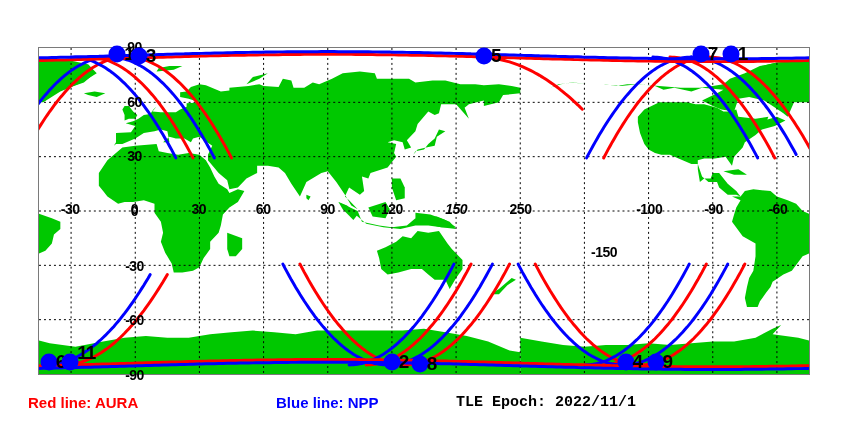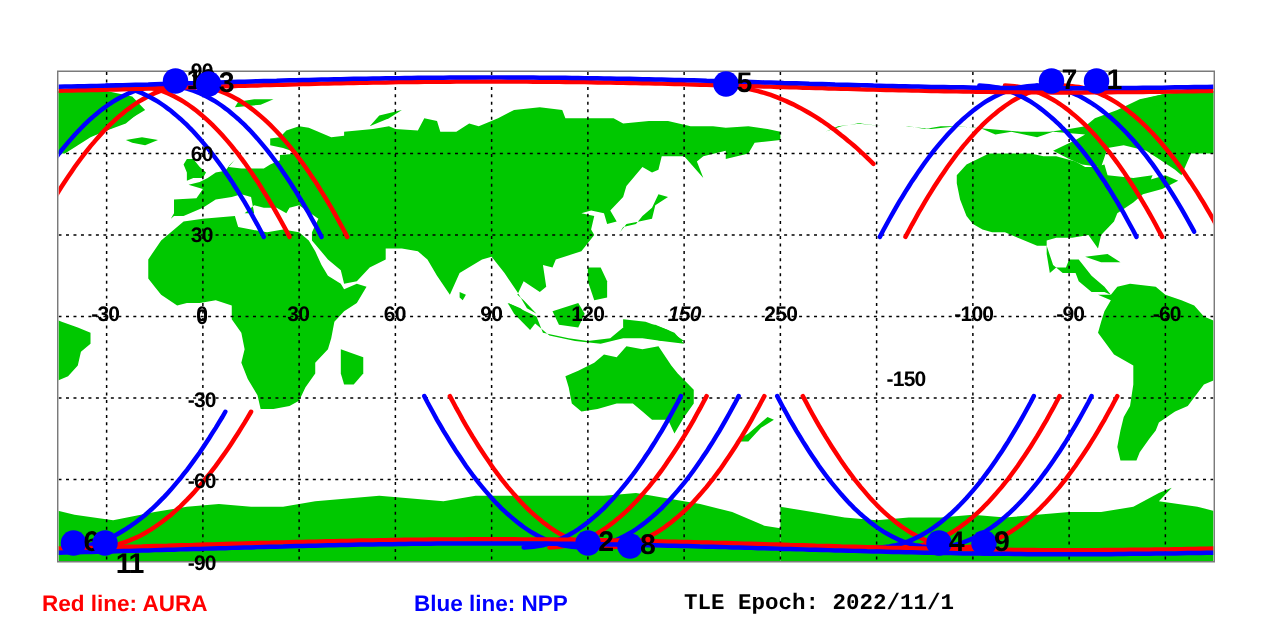--- a/index.html
+++ b/index.html
@@ -189,21 +189,21 @@
       <div class="marker-label" style="left: 145.789px; top: 56.1111px;">3</div>
       <div class="marker" style="left: 484.044px; top: 56.1111px;"></div>
       <div class="marker-label" style="left: 491.044px; top: 56.1111px;">5</div>
       <div class="marker" style="left: 700.633px; top: 54.2889px;"></div>
       <div class="marker-label" style="left: 707.633px; top: 54.2889px;">7</div>
       <div class="marker" style="left: 730.656px; top: 54.2889px;"></div>
       <div class="marker-label" style="left: 737.656px; top: 54.2889px;">1</div>
       <div class="marker" style="left: 48.7222px; top: 362.244px;"></div>
       <div class="marker-label" style="left: 55.7222px; top: 362.244px;">6</div>
       <div class="marker" style="left: 70.1667px; top: 362.244px;"></div>
-      <div class="marker-label" style="left: 77.1667px; top: 377px;">11</div>
+      <div class="marker-label" style="left: 77.1667px; top: 353px;">11</div>
       <div class="marker" style="left: 391.833px; top: 362.244px;"></div>
       <div class="marker-label" style="left: 398.833px; top: 362.244px;">2</div>
       <div class="marker" style="left: 419.711px; top: 364.067px;"></div>
       <div class="marker-label" style="left: 426.711px; top: 364.067px;">8</div>
       <div class="marker" style="left: 625.578px; top: 362.244px;"></div>
       <div class="marker-label" style="left: 632.578px; top: 362.244px;">4</div>
       <div class="marker" style="left: 655.6px; top: 362.244px;"></div>
       <div class="marker-label" style="left: 662.6px; top: 362.244px;">9</div>
     </div>
 

